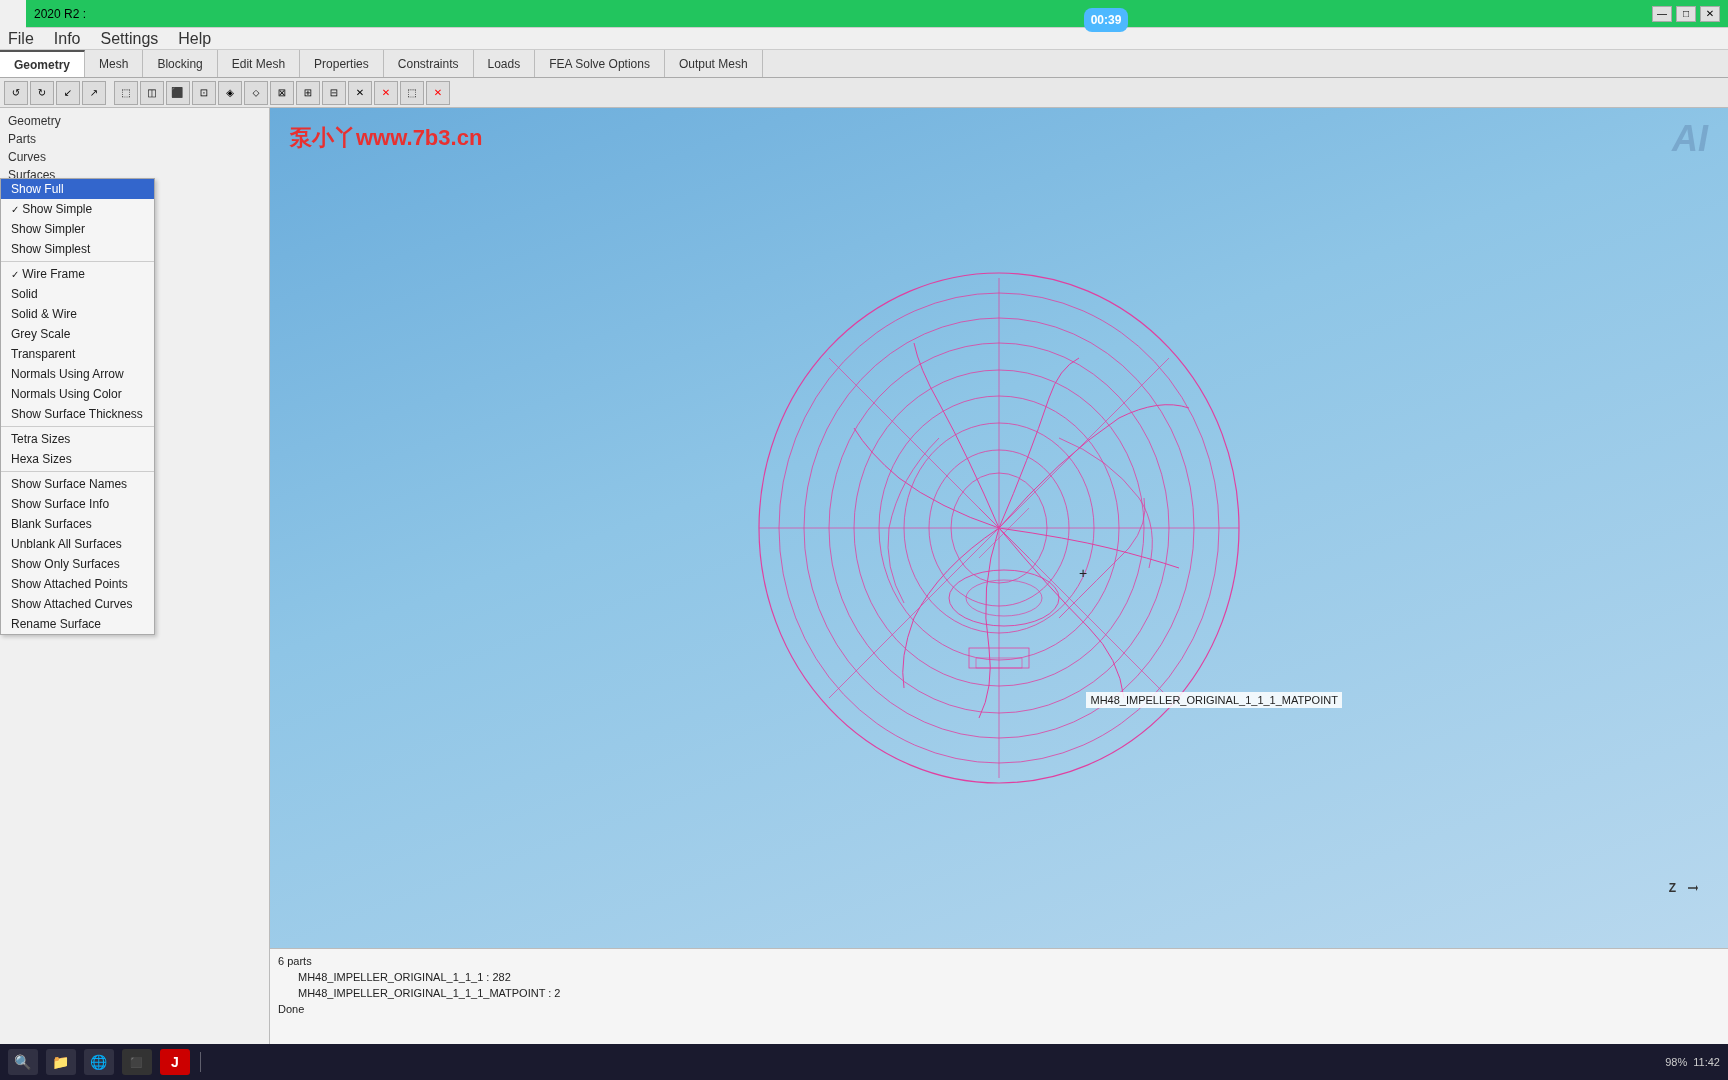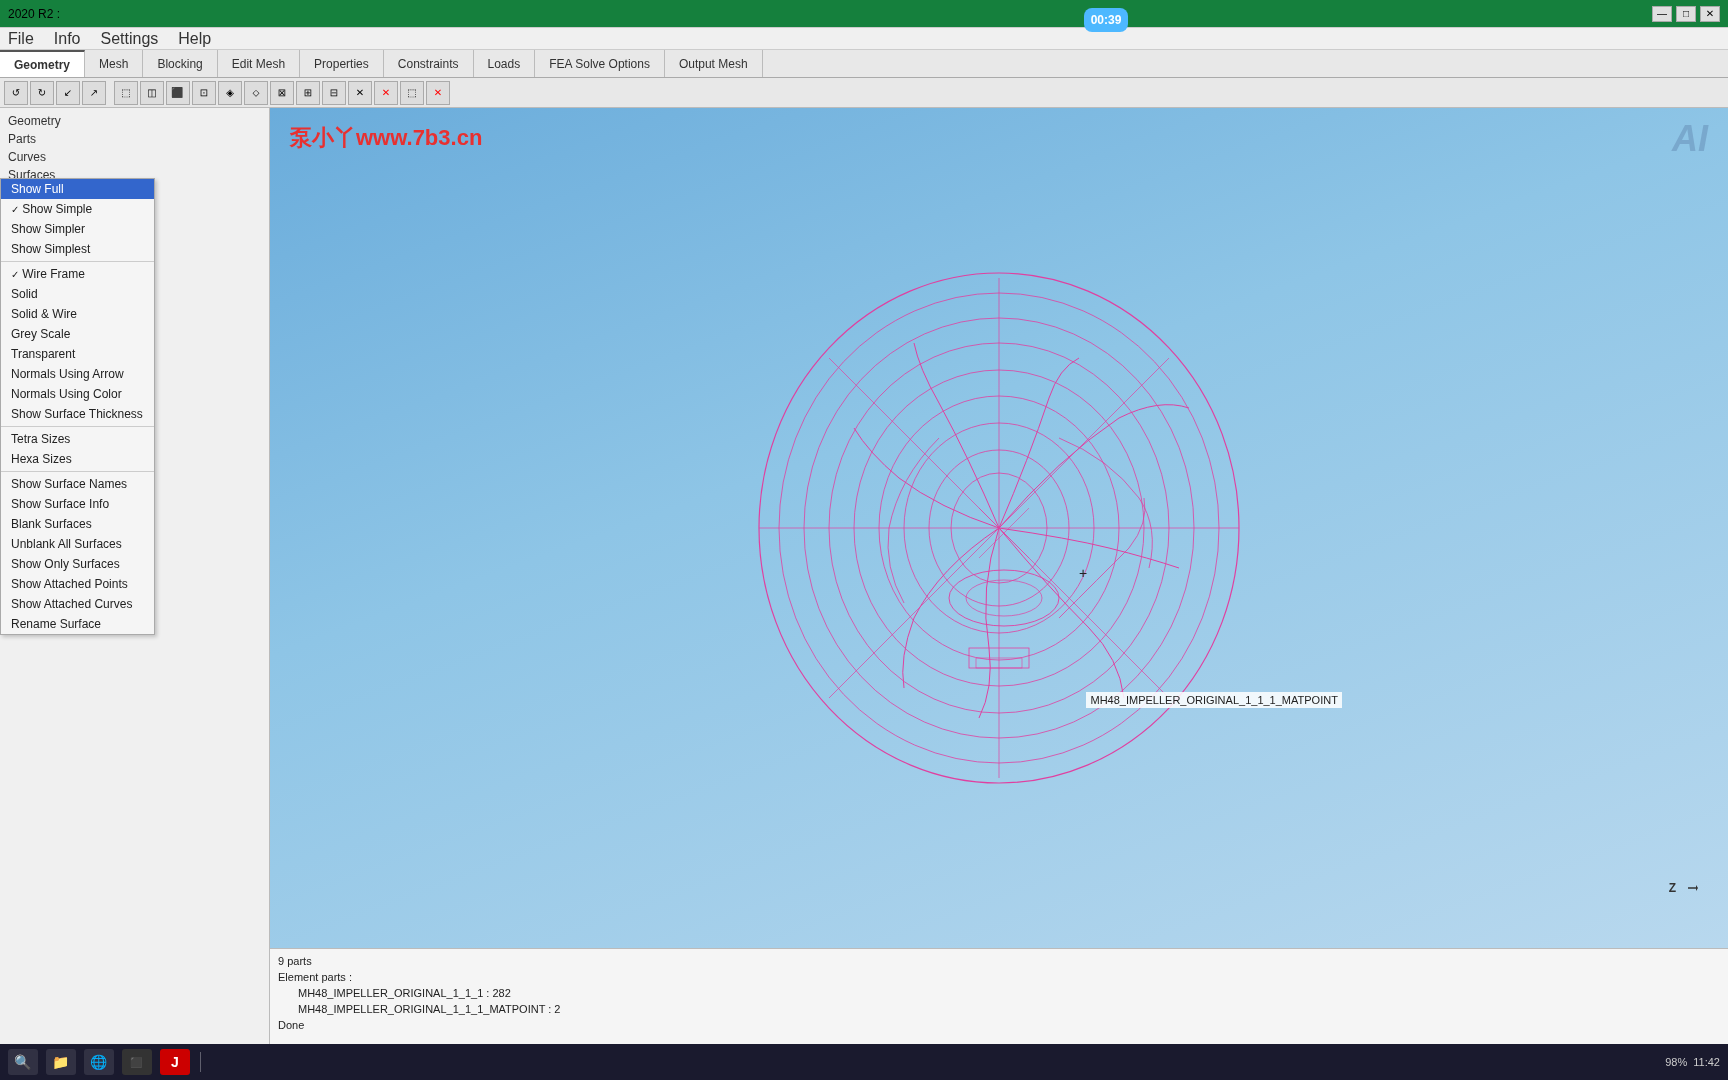--- a/index.html
+++ b/index.html
@@ -1,26 +1,27 @@
 <!DOCTYPE html>
 <html><head>
   <meta charset="utf-8">
   <style>
     * { margin: 0; padding: 0; box-sizing: border-box; }
     body { width: 1728px; height: 1080px; overflow: hidden; font-family: 'Segoe UI', Arial, sans-serif; font-size: 12px; background: #d3d3d3; }
 
     
     #titlebar {
       height: 28px;
-      background: #15803d;
+      background: #22c55e;
       display: flex;
       align-items: center;
       justify-content: space-between;
       padding: 0 8px;
       border-bottom: 1px solid #ccc;
+      margin-left: 26px;
     }
     #titlebar-right { display: flex; gap: 4px; }
     .title-btn { width: 20px; height: 16px; font-size: 10px; background: #e0e0e0; border: 1px solid #aaa; cursor: pointer; display: flex; align-items: center; justify-content: center; }
 
     
     #menubar {
       height: 22px;
       background: #f0f0f0;
       display: flex;
       align-items: center;
@@ -461,22 +462,21 @@
             <span style="font-size:12px;color:#333;font-weight:bold;">Z</span>
             <svg width="20" height="20" viewBox="0 0 20 20">
               <line x1="10" y1="10" x2="18" y2="10" stroke="#333" stroke-width="1.5"></line>
               <polygon points="18,7 20,10 18,13" fill="#333"></polygon>
             </svg>
           </div>
         </div>
       </div>
 
       <div id="statusbar">
-        <div class="status-line">9 parts</div>
-        <div class="status-line">Element parts :</div>
+        <div class="status-line">6 parts</div>
         <div class="status-line status-indent">    MH48_IMPELLER_ORIGINAL_1_1_1 : 282</div>
         <div class="status-line status-indent">    MH48_IMPELLER_ORIGINAL_1_1_1_MATPOINT : 2</div>
         <div class="status-line">Done</div>
       </div>
 
       <div id="actionbar">
         <input type="checkbox" class="action-checkbox" style="">
         <span>Log</span>
         <button class="action-btn">Save</button>
         <button class="action-btn">Clear</button>

